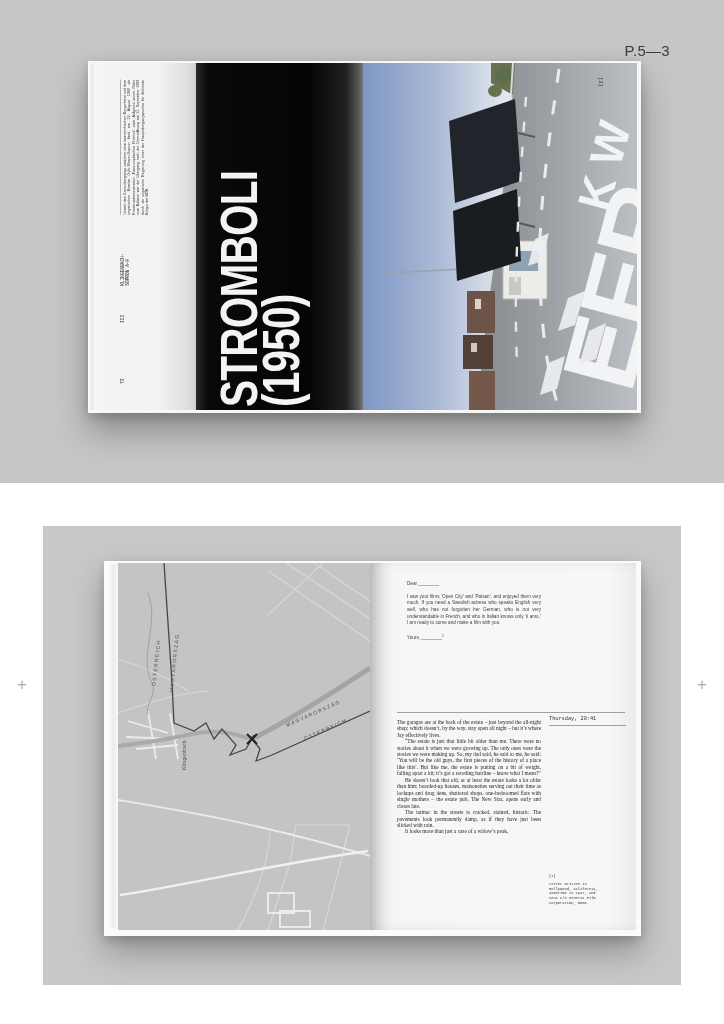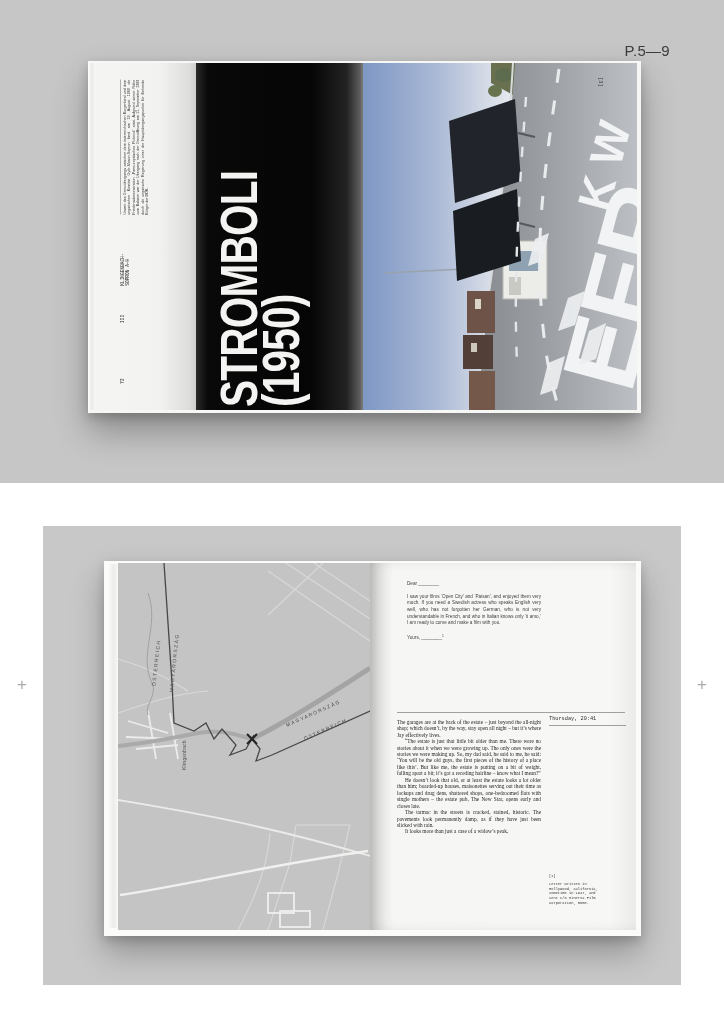--- a/index.html
+++ b/index.html
@@ -80,21 +80,21 @@
           font-family:"Liberation Mono",monospace;font-size:7.4px;line-height:9.4px;color:#3a3a3a;}
   .footnote .fn-label{display:block;margin-bottom:6px;}
   .footnote .fn-text{white-space:pre-line;}
 </style>
 </head>
 <body>
 
 <div class="canvas">
 
   <section class="panel-top">
-    <div class="page-ref">P.5—9</div>
+    <div class="page-ref">P.5—3</div>
 
     <div class="book-top">
 
       <div class="page pg-caption">
         <div class="rot-strip">
           <div class="rot-inner">
             <span class="folio">72</span>
             <span class="chapter">III</span>
             <span class="route">KLINGENBACH-
 SOPRON A–H</span>

